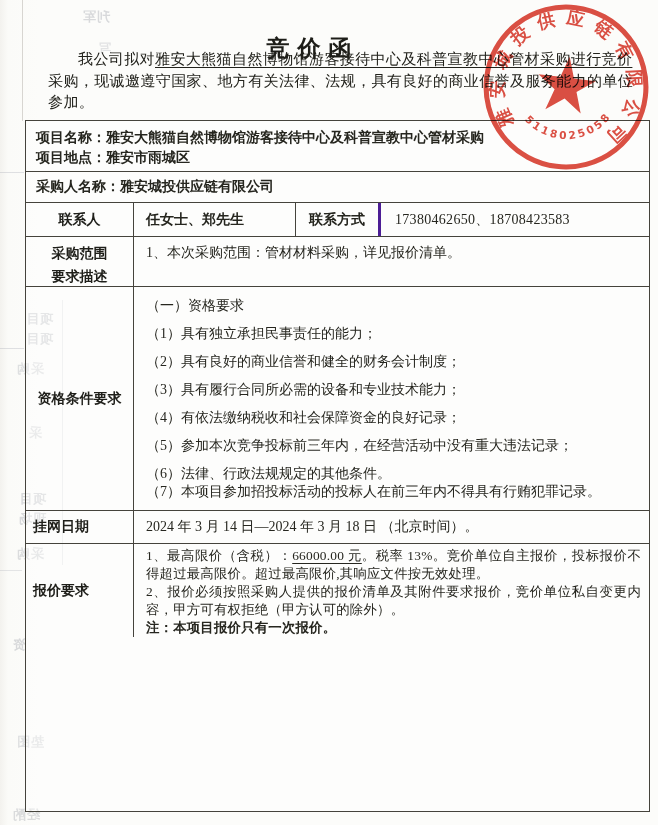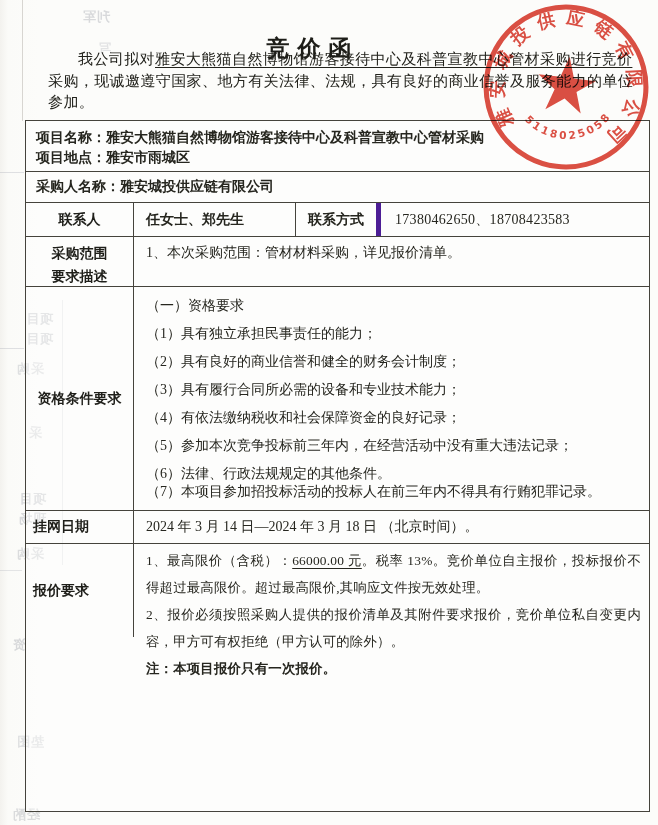--- a/index.html
+++ b/index.html
@@ -40,42 +40,42 @@
   .lbl-left { padding-left:7px; display:flex; flex-direction:column; justify-content:center; }
   .lbl-top { padding-left:7px; padding-top:8px; }
 
   .row-project { height:50px; font-weight:bold; }
   .row-project .full { padding:7px 6px 0 10px; line-height:20px; width:100%; }
   .row-purchaser { height:31px; font-weight:bold; }
   .row-purchaser .full { padding:6px 6px 0 10px; width:100%; }
   .row-contact { height:34px; align-items:stretch; font-weight:bold; }
   .row-contact > div { display:flex; align-items:center; }
   .c-person { width:162px; flex:0 0 162px; border-right:1px solid #45433c; padding-left:12px; }
-  .c-mlabel { width:85px; flex:0 0 85px; border-right:5px solid #4c1d95; justify-content:center; }
+  .c-mlabel { width:85px; flex:0 0 85px; border-right:3px solid #4c1d95; justify-content:center; }
   .c-phones { flex:1; padding-left:14px; font-weight:normal; letter-spacing:0.3px; }
   .c-name { justify-content:center; }
 
   .row-scope { height:50px; }
   .row-scope .cell-label { padding-top:5px; line-height:23px; text-align:center; }
   .row-scope .cell-content { padding-top:7px; line-height:17px; }
 
   .row-supply { height:58px; }
   .row-supply .cell-label { padding-top:9px; line-height:25px; text-align:center; }
   .row-supply .cell-content { padding-top:5px; font-size:13px; line-height:15.8px; letter-spacing:0; text-align:justify; }
 
   .row-qual { height:224px; }
   .row-qual .cell-content { padding-top:11px; }
   .q-item { line-height:16px; margin-bottom:12px; }
   .q-item.tight { margin-bottom:2px; }
 
   .row-listing { height:33px; }
   .row-listing .cell-content { display:flex; align-items:center; }
 
   .row-quote-req { height:94px; }
-  .row-quote-req .cell-content { padding-top:3px; font-size:13.4px; line-height:27px; text-align:justify; letter-spacing:0.2px; }
+  .row-quote-req .cell-content { padding-top:3px; font-size:13.4px; line-height:18px; text-align:justify; letter-spacing:0.2px; }
   .bold-note { font-weight:bold; }
 
   .row-quote-note { height:118px; }
   .row-quote-note .cell-content { padding-top:5px; font-size:13px; line-height:28px; text-align:justify; letter-spacing:0; }
   .row-quote-note p { margin:0 0 4px 0; }
 
   
   .stamp {
     top:1px; left:480px; width:172px; height:172px;
     transform:rotate(7deg); opacity:.88; mix-blend-mode:multiply;

